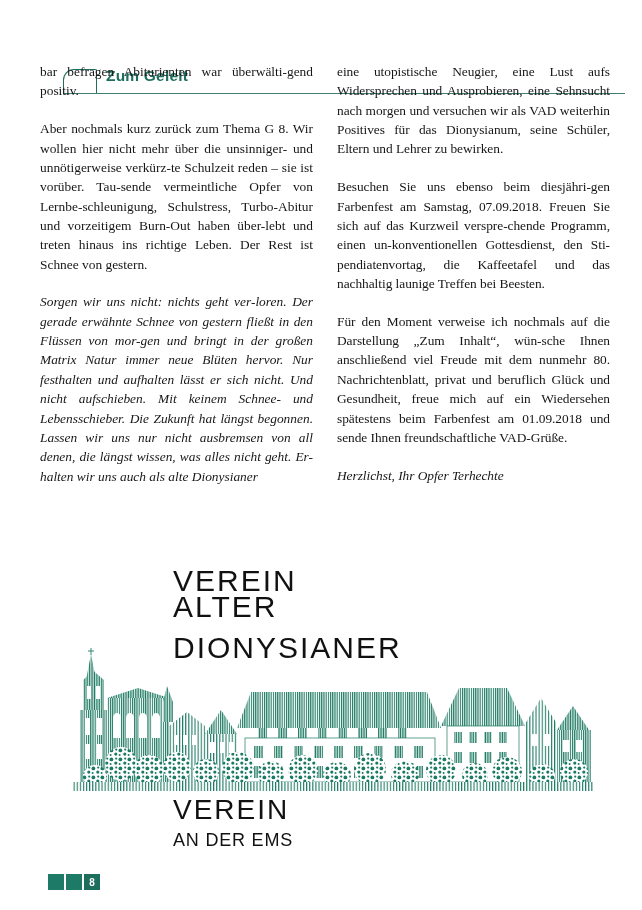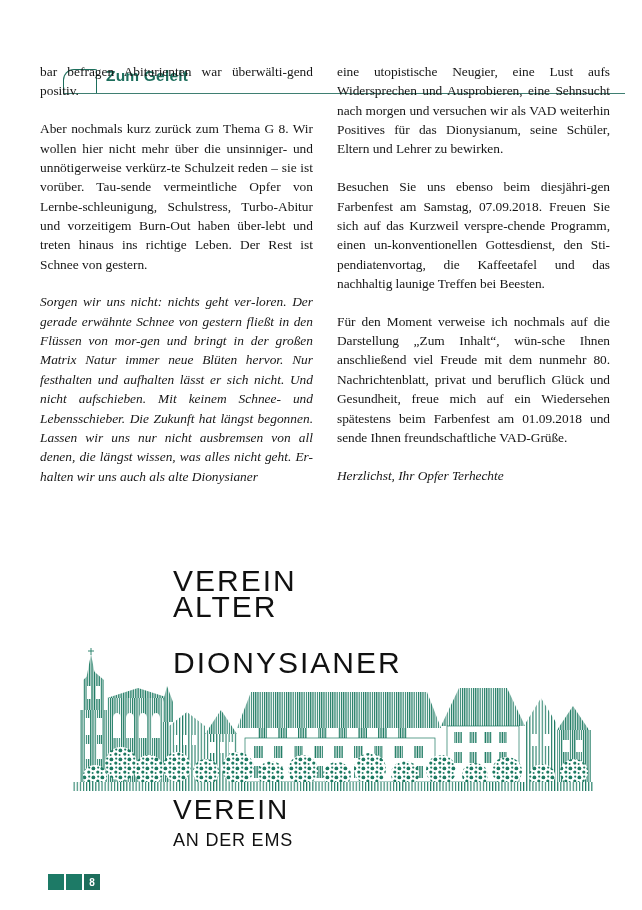--- a/index.html
+++ b/index.html
@@ -90,21 +90,21 @@
   .emblem-line {
     position: absolute;
     font-family: "Liberation Sans", sans-serif;
     font-weight: 300;
     color: #111111;
     white-space: nowrap;
     letter-spacing: 1.2px;
   }
   #emblem-verein     { left: 126px; top: 8px;   font-size: 30px; letter-spacing: 2.0px; margin-top: 16px; }
   #emblem-alter      { left: 126px; top: 50px;  font-size: 30px; letter-spacing: 2.0px; }
-  #emblem-dionysianer{ left: 126px; top: 106px;  font-size: 30px; letter-spacing: 2.0px; }
+  #emblem-dionysianer{ left: 126px; top: 91px;  font-size: 30px; letter-spacing: 2.0px; }
   #emblem-rheine     { left: 126px; top: 254px; font-size: 28px; letter-spacing: 2.0px; }
   #emblem-anderems   { left: 126px; top: 290px; font-size: 18px; letter-spacing: 0.8px; }
 
   #emblem-skyline {
     position: absolute;
     left: 8px;
     top: 100px;
     width: 554px;
     height: 152px;
   }

